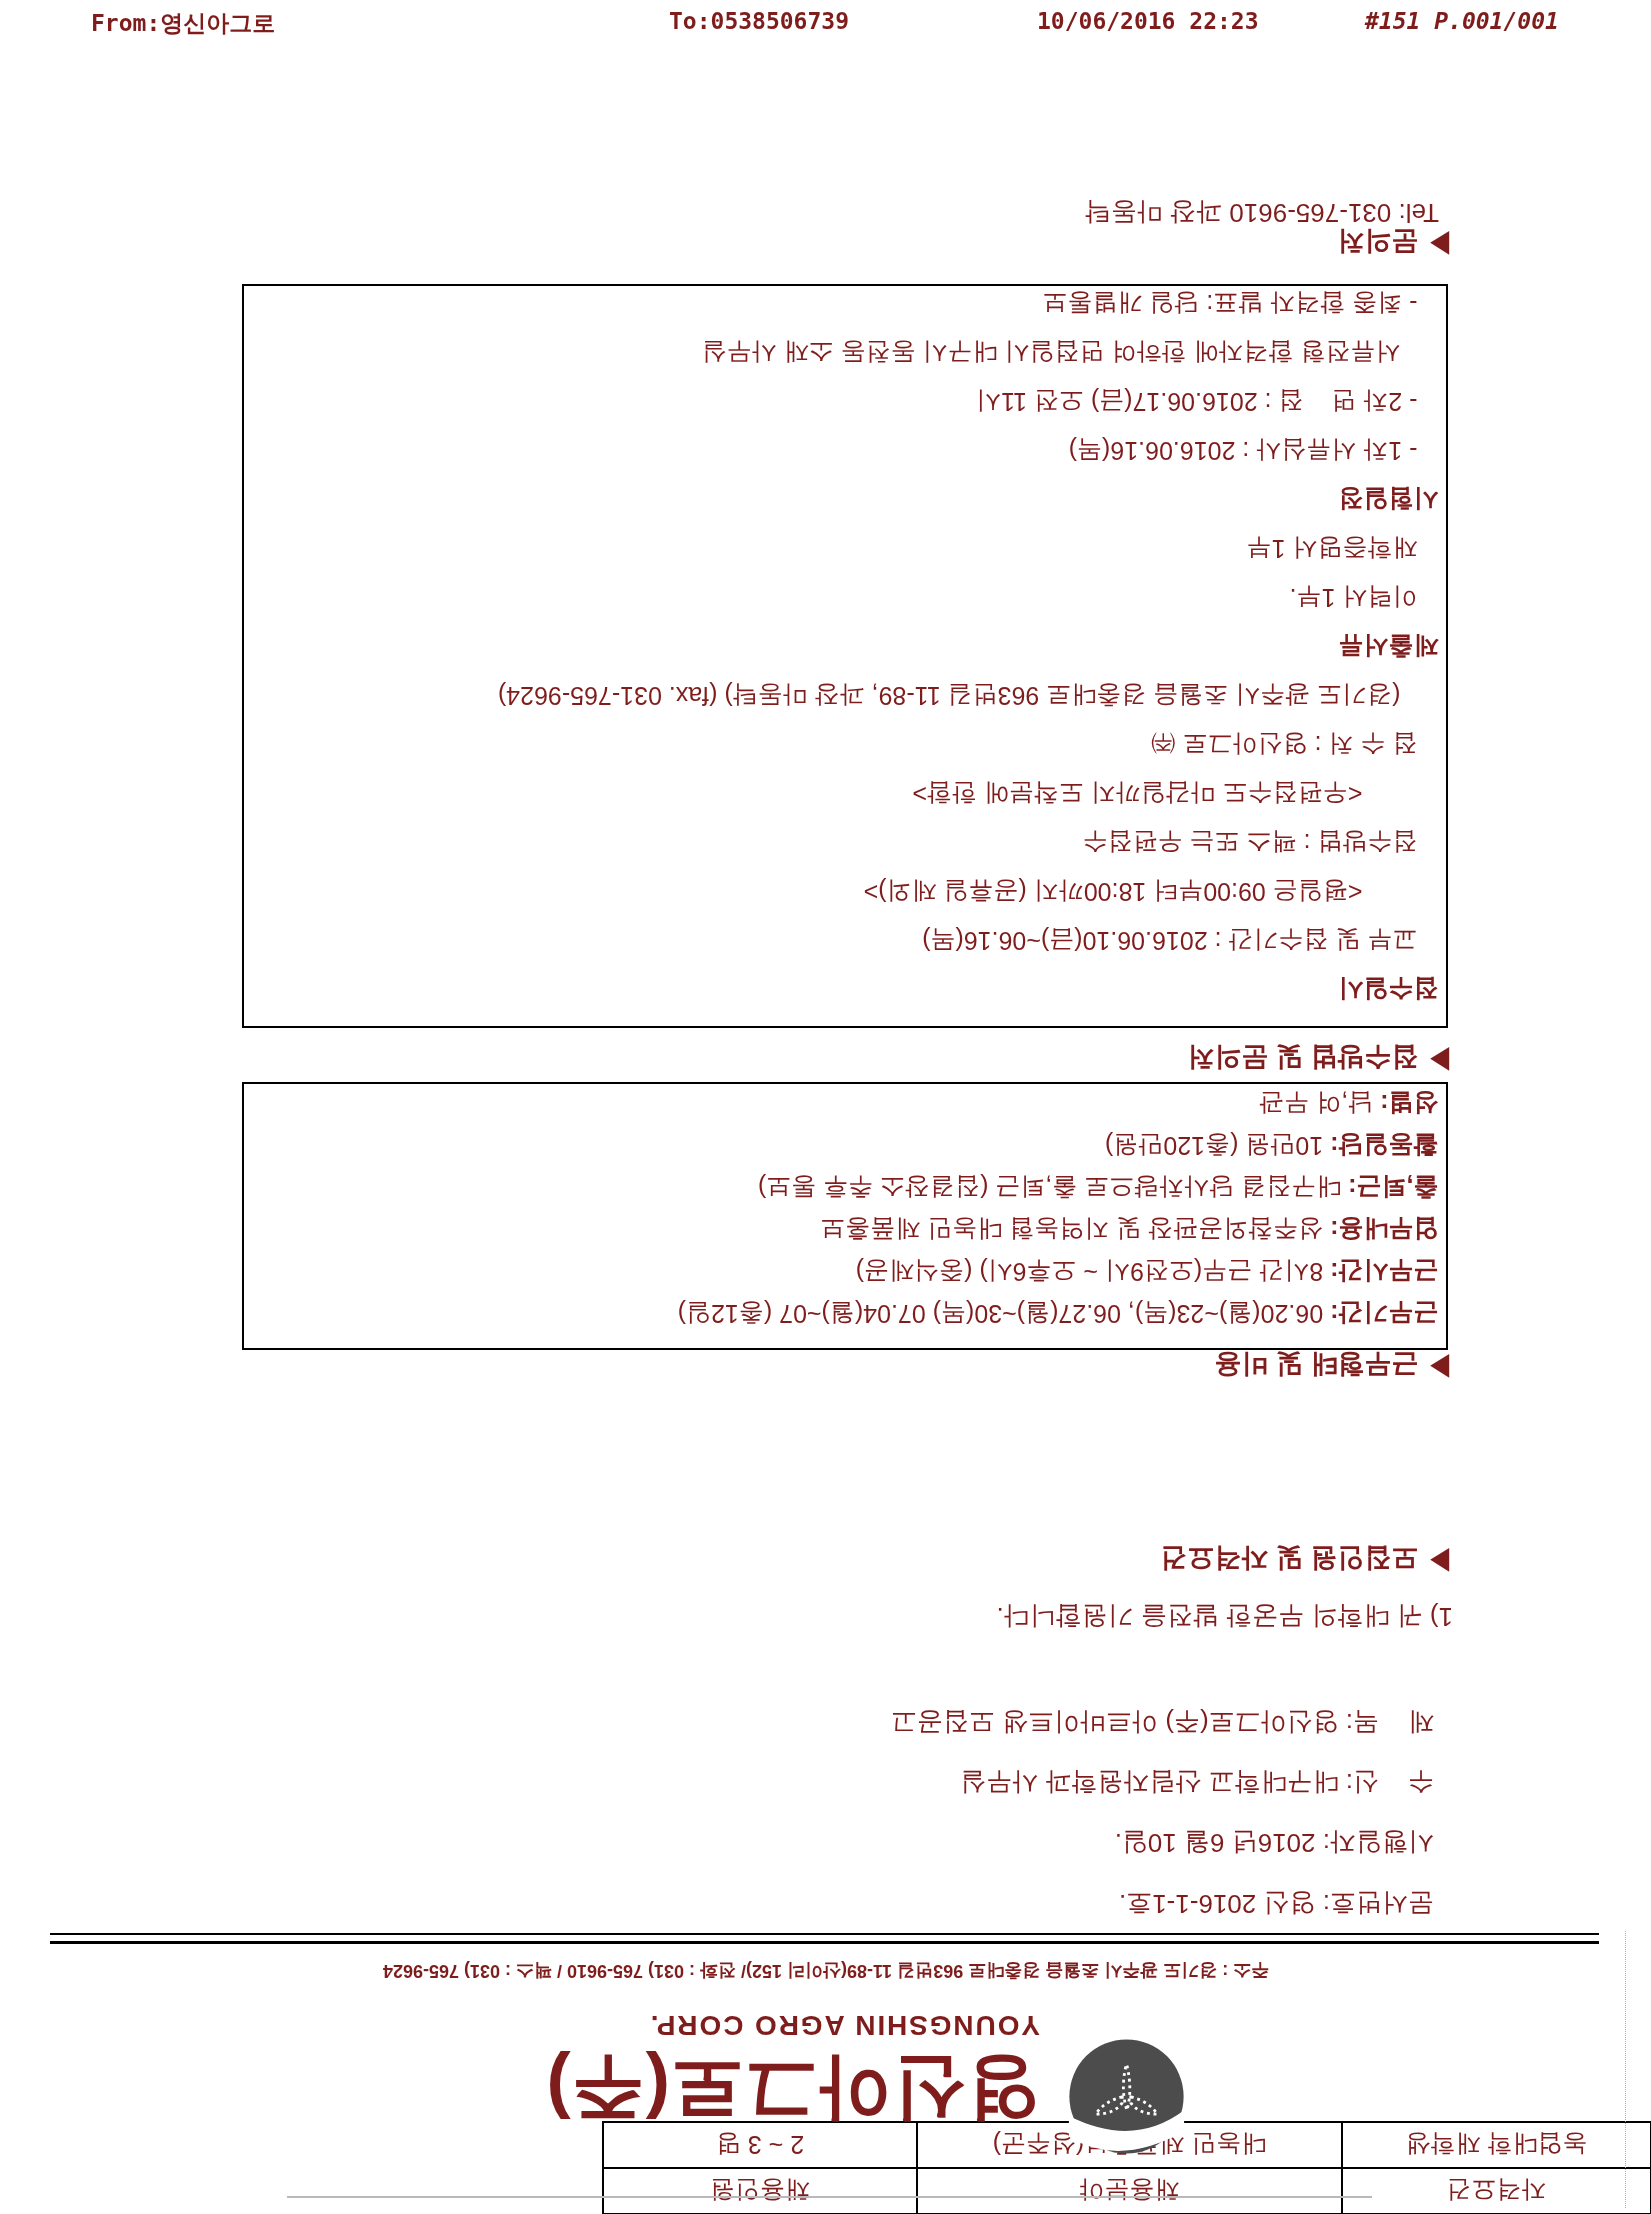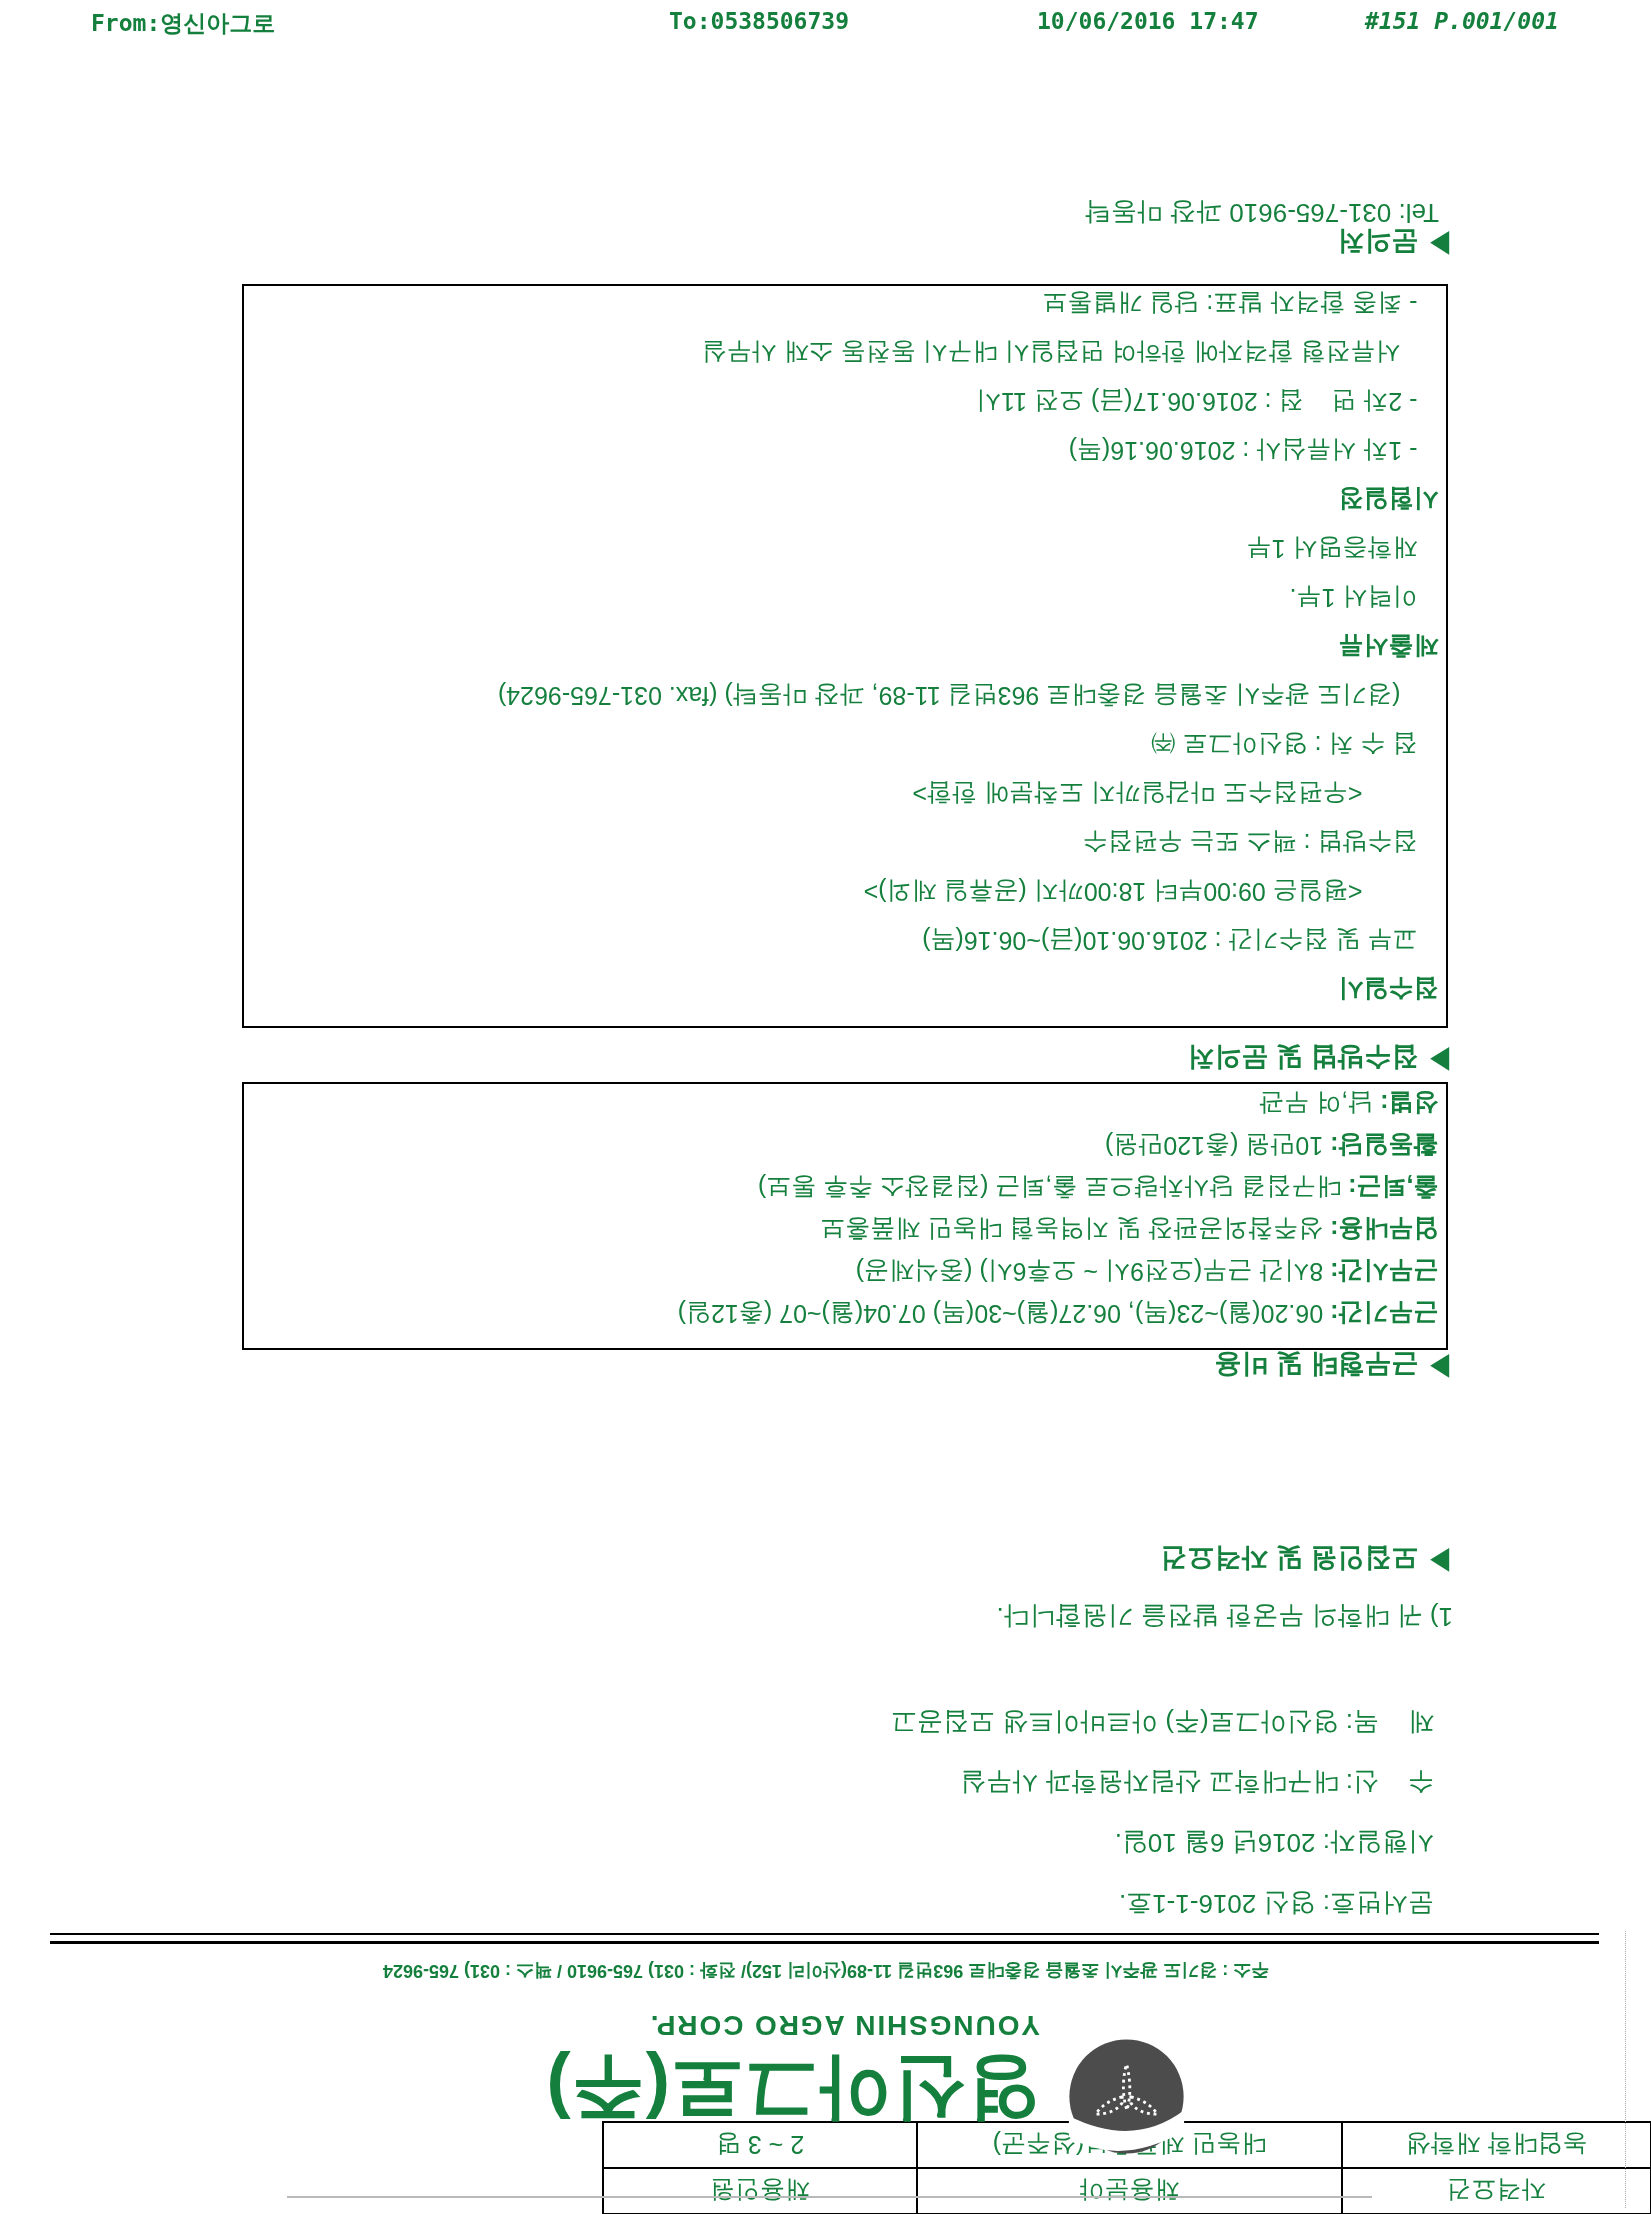--- a/index.html
+++ b/index.html
@@ -1,19 +1,19 @@
 <!DOCTYPE html>
 <html><head>
 <meta charset="utf-8">
 <style>
   * { margin:0; padding:0; box-sizing:border-box; }
   html,body { background:#888; }
   .page {
     position:relative; width:1652px; height:2215px; margin:0 auto;
-    background:#ffffff; overflow:hidden; color:#15803d;
+    background:#ffffff; overflow:hidden; color:#7f1d1d;
     font-family:"Liberation Sans", sans-serif;
   }
   
   .fax-header { position:absolute; top:7.6px; left:0; width:1652px; height:38px;
     font-family:"DejaVu Sans Mono", monospace; font-weight:bold; font-size:23px; }
   .fax-header span { position:absolute; top:0; white-space:pre; }
   .fh-from { left:91px; } .fh-to { left:669px; } .fh-dt { left:1037px; } .fh-pg { left:1365px;font-style:italic; }
 
   
   .doc-rotated { position:absolute; top:115px; left:0; width:1652px; height:2100px;
@@ -64,21 +64,21 @@
     border-left:1.9px dotted #aaa; }
 </style>
 </head>
 <body>
 
 <div class="page">
 
   <div class="fax-header">
     <span class="fh-from">From:영신아그로</span>
     <span class="fh-to">To:0538506739</span>
-    <span class="fh-dt">10/06/2016 17:47</span>
+    <span class="fh-dt">10/06/2016 22:23</span>
     <span class="fh-pg">#151 P.001/001</span>
   </div>
 
   <div class="doc-rotated">
 
     <div class="logo">
       <svg width="119" height="119" viewBox="0 0 125 125">
         <circle cx="62.5" cy="62.5" r="60" fill="#4c4c4c"></circle>
         <path d="M2 48 Q 55 8 123 42 L 123 20 Q 70 -12 2 26 Z" fill="#ffffff"></path>
         <path d="M62 95 Q 56 70 62 48 Q 69 70 63 95 Z" fill="none" stroke="#fff" stroke-width="3" stroke-dasharray="3 4"></path>

